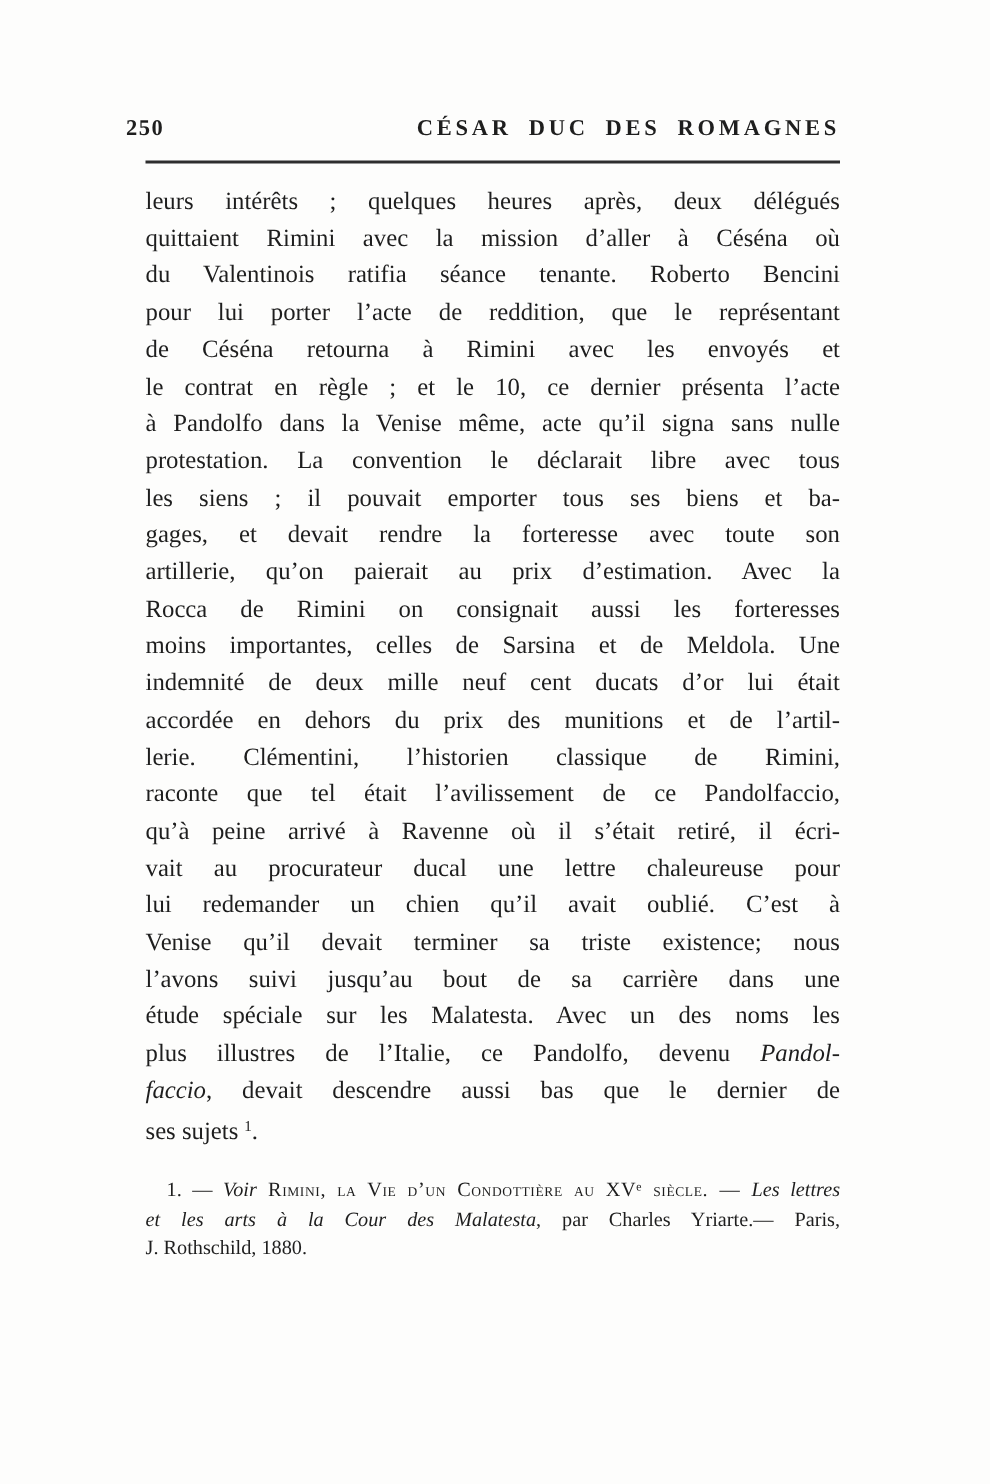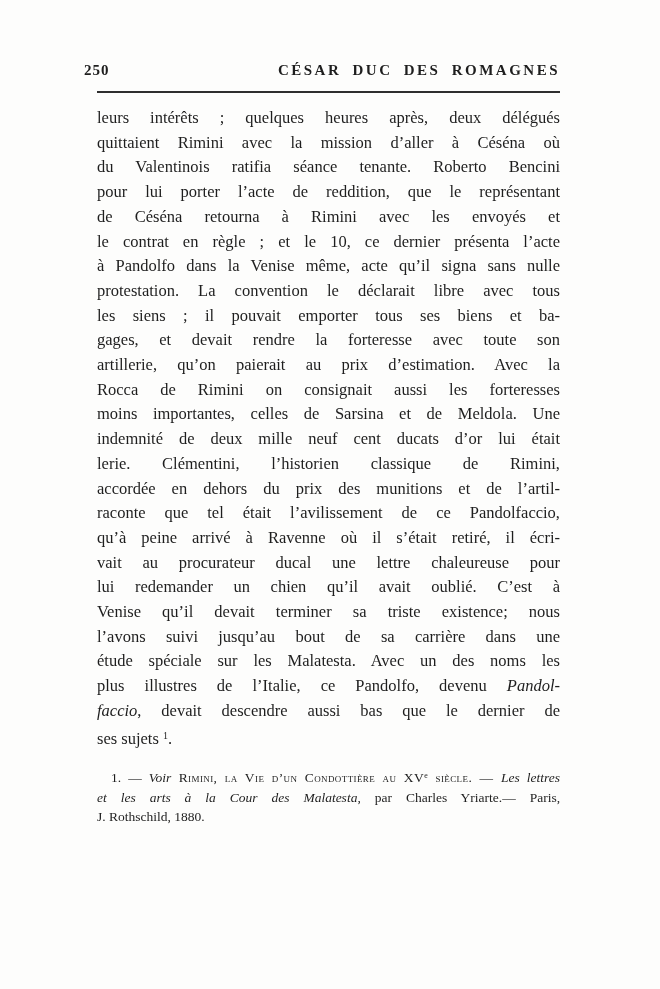--- a/index.html
+++ b/index.html
@@ -6,21 +6,21 @@
   body {
     width: 660px; height: 989px;
     background: #fdfdfc;
     font-family: "Liberation Serif", serif;
     color: #1e1e1e;
     overflow: hidden;
   }
   .page { position: relative; width: 660px; height: 989px; }
   .text-block {
     position: absolute;
-    left: 97px; top: 62px;
+    left: 97px; top: 78px;
     width: 463px;
   }
   .header-row {
     position: relative;
     height: 20px;
     font-size: 15px;
     font-weight: bold;
   }
   .page-num {
     position: absolute;
@@ -86,22 +86,22 @@
       <div class="line">de Céséna retourna à Rimini avec les envoyés et</div>
       <div class="line">le contrat en règle ; et le 10, ce dernier présenta l’acte</div>
       <div class="line">à Pandolfo dans la Venise même, acte qu’il signa sans nulle</div>
       <div class="line">protestation. La convention le déclarait libre avec tous</div>
       <div class="line">les siens ; il pouvait emporter tous ses biens et ba-</div>
       <div class="line">gages, et devait rendre la forteresse avec toute son</div>
       <div class="line">artillerie, qu’on paierait au prix d’estimation. Avec la</div>
       <div class="line">Rocca de Rimini on consignait aussi les forteresses</div>
       <div class="line">moins importantes, celles de Sarsina et de Meldola. Une</div>
       <div class="line">indemnité de deux mille neuf cent ducats d’or lui était</div>
+      <div class="line">accordée en dehors du prix des munitions et de l’artil-</div>
       <div class="line">lerie. Clémentini, l’historien classique de Rimini,</div>
-      <div class="line">accordée en dehors du prix des munitions et de l’artil-</div>
       <div class="line">raconte que tel était l’avilissement de ce Pandolfaccio,</div>
       <div class="line">qu’à peine arrivé à Ravenne où il s’était retiré, il écri-</div>
       <div class="line">vait au procurateur ducal une lettre chaleureuse pour</div>
       <div class="line">lui redemander un chien qu’il avait oublié. C’est à</div>
       <div class="line">Venise qu’il devait terminer sa triste existence; nous</div>
       <div class="line">l’avons suivi jusqu’au bout de sa carrière dans une</div>
       <div class="line">étude spéciale sur les Malatesta. Avec un des noms les</div>
       <div class="line"><span>plus illustres de l’Italie, ce Pandolfo, devenu </span><span class="italic">Pandol-</span></div>
       <div class="line"><span class="italic">faccio</span><span>, devait descendre aussi bas que le dernier de</span></div>
       <div class="line para-end"><span>ses sujets</span><sup class="fn-ref">1</sup><span>.</span></div>

